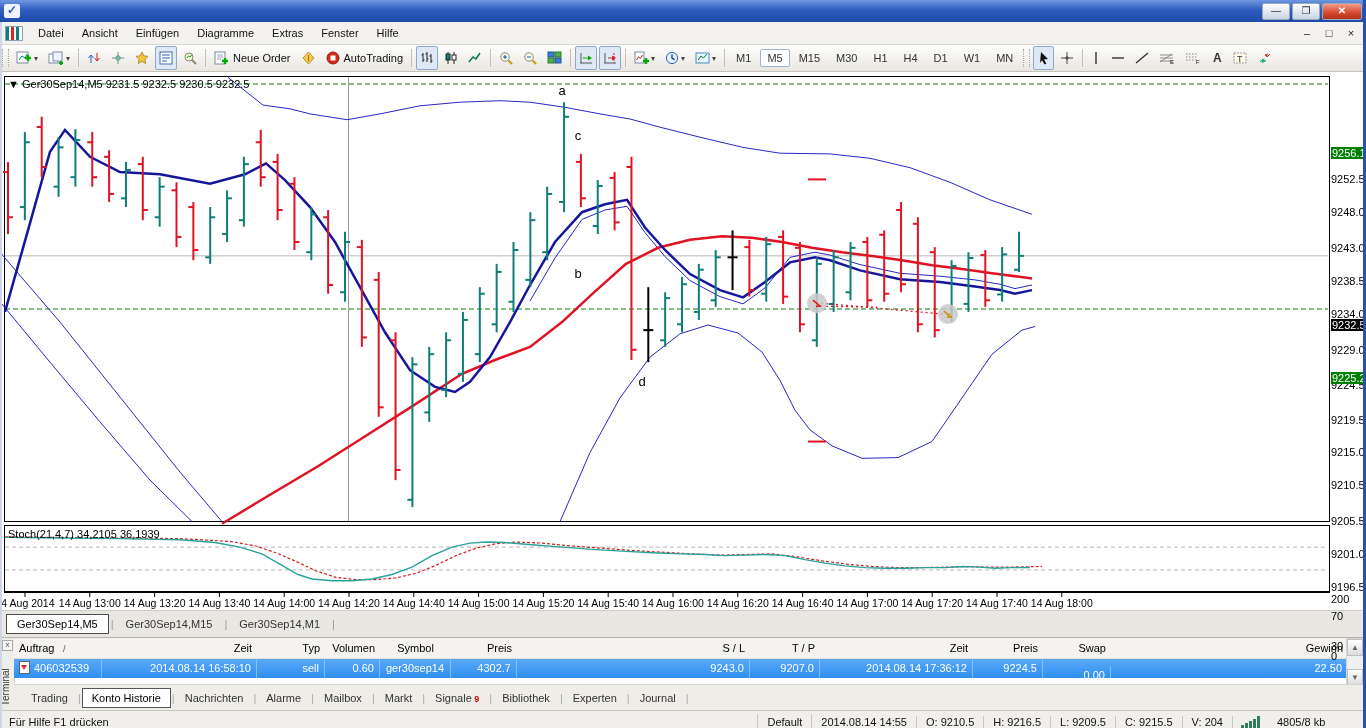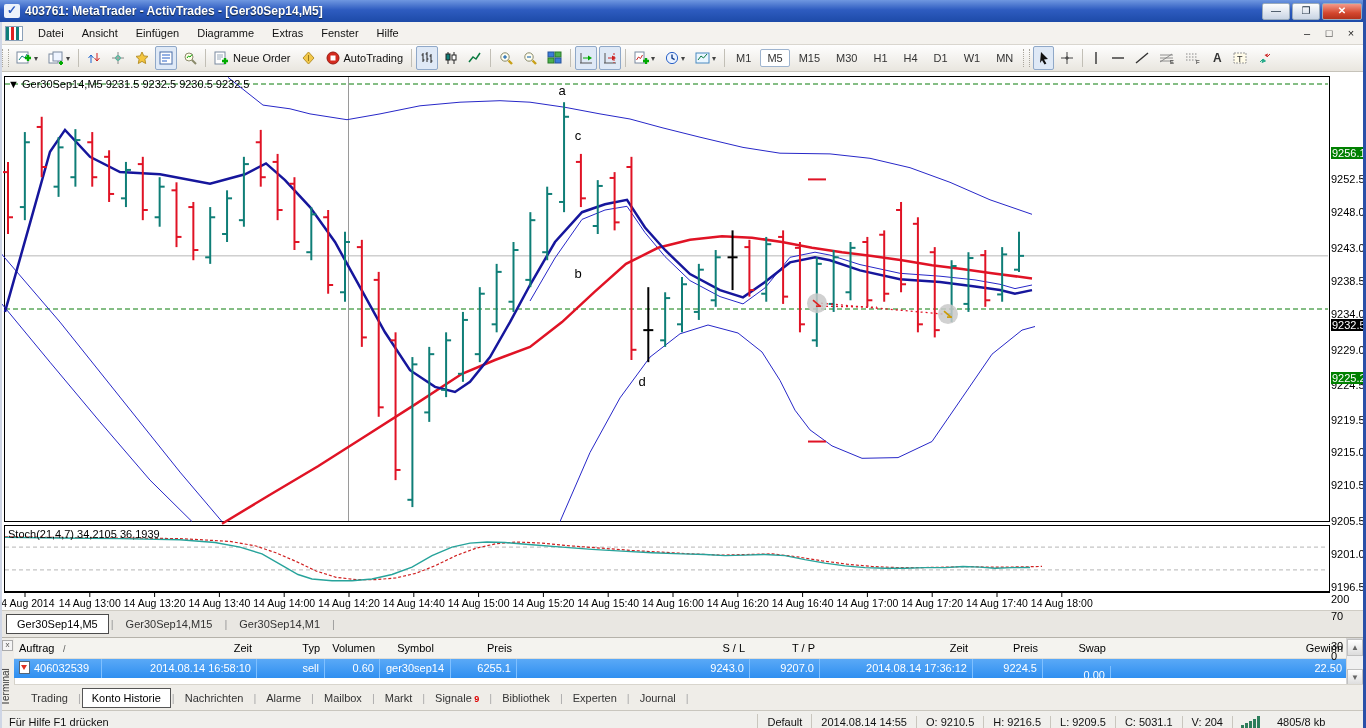--- a/index.html
+++ b/index.html
@@ -81,21 +81,20 @@
   .frame-right{position:absolute;right:0;top:0;width:3px;height:728px;background:#2a50a8;z-index:40;}
   .frame-left{position:absolute;left:0;top:22px;width:2px;height:706px;background:#cfd6e6;z-index:40;}
 </style>
 </head>
 <body>
 
 <div id="app">
 
   <div class="titlebar">
     <span class="title-logo">✓</span>
-    <span class="title-text">403761: MetaTrader - ActivTrades - [Ger30Sep14,M5]</span>
     <span class="title-btns">
       <span class="tb-win">—</span>
       <span class="tb-win">❐</span>
       <span class="tb-win close">✕</span>
     </span>
   </div>
 
   <div class="menubar">
     <span class="menu-ico"></span>
     <span id="menu-items"><span class="menu-item">Datei</span><span class="menu-item">Ansicht</span><span class="menu-item">Einfügen</span><span class="menu-item">Diagramme</span><span class="menu-item">Extras</span><span class="menu-item">Fenster</span><span class="menu-item">Hilfe</span></span>
@@ -823,21 +822,21 @@
           <span class="tcell" style="width: 70px; text-align: right;">Preis</span>
           <span class="tcell" style="width: 68px; text-align: right;">Swap</span>
           <span class="tcell" style="width: 237px; text-align: right;">Gewinn</span>
         </div>
         <div class="trow sel">
           <span class="tcell" style="width: 88px; text-align: left;"><span class="doc-ico"></span>406032539</span>
           <span class="tcell" style="width: 155px; text-align: right;">2014.08.14 16:58:10</span>
           <span class="tcell" style="width: 68px; text-align: right;">sell</span>
           <span class="tcell" style="width: 55px; text-align: right;">0.60</span>
           <span class="tcell" style="width: 71px; text-align: center;">ger30sep14</span>
-          <span class="tcell" style="width: 66px; text-align: right;">6255.1</span>
+          <span class="tcell" style="width: 66px; text-align: right;">4302.7</span>
           <span class="tcell" style="width: 233px; text-align: right;">9243.0</span>
           <span class="tcell" style="width: 70px; text-align: right;">9207.0</span>
           <span class="tcell" style="width: 153px; text-align: right;">2014.08.14 17:36:12</span>
           <span class="tcell" style="width: 70px; text-align: right;">9224.5</span>
           <span class="tcell" style="width: 68px; text-align: right; margin-top: 7px;">0.00</span>
           <span class="tcell" style="width: 237px; text-align: right;">22.50</span>
         </div>
       </div>
     <div class="term-scroll">
       <div class="tsc-btn up">▲</div>
@@ -864,21 +863,21 @@
         <span class="ttab-sep">|</span>
         <span class="ttab">Journal</span>
         <span class="ttab-sep">|</span>
       </div>
   </div>
 
   <div class="statusbar" id="statusbar">
     <span class="st-cell first">Für Hilfe F1 drücken</span>
     <span class="st-cell">Default</span>
     <span class="st-cell">2014.08.14 14:55</span>
-    <span id="st-ohlcv"><span class="st-cell">O: 9210.5</span><span class="st-cell">H: 9216.5</span><span class="st-cell">L: 9209.5</span><span class="st-cell">C: 5031.1</span><span class="st-cell">V: 204</span></span>
+    <span id="st-ohlcv"><span class="st-cell">O: 9210.5</span><span class="st-cell">H: 9216.5</span><span class="st-cell">L: 9209.5</span><span class="st-cell">C: 9215.5</span><span class="st-cell">V: 204</span></span>
     <span class="sig-bars" id="sig-bars">
         <i style="height: 4px;"></i>
         <i style="height: 6px;"></i>
         <i style="height: 8px;"></i>
         <i style="height: 10px;"></i>
         <i style="height: 13px;"></i>
       </span>
     <span class="st-cell" style="border-left:none;width:80px">4805/8 kb</span>
   </div>
 

